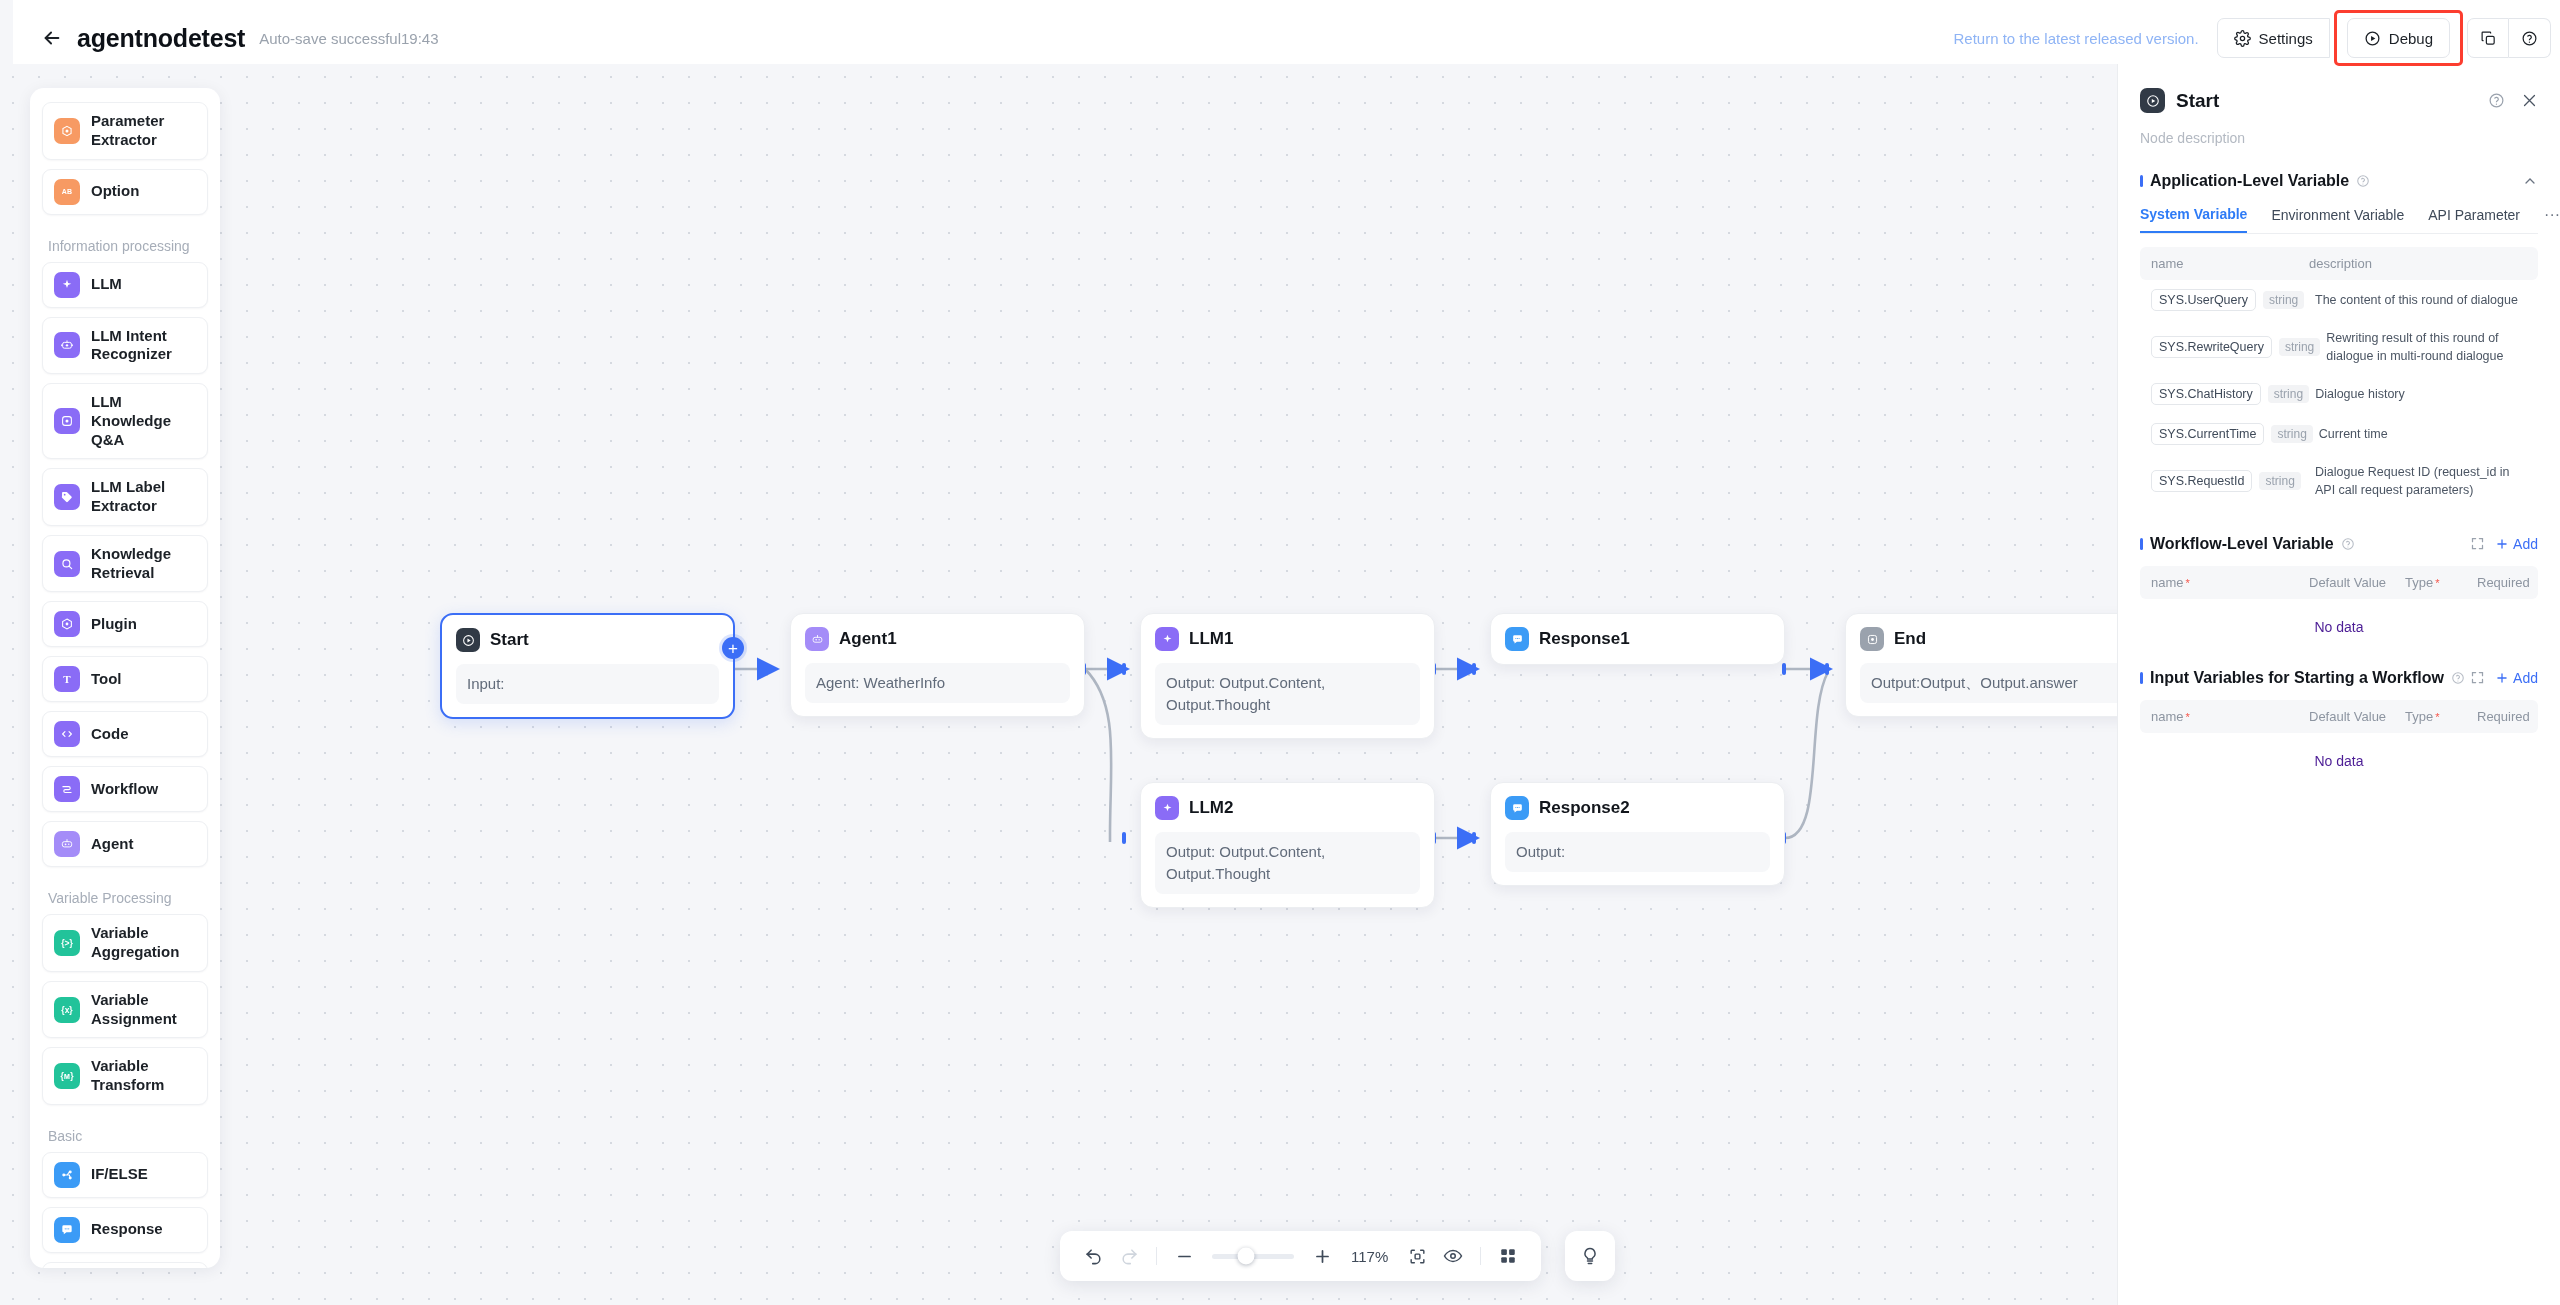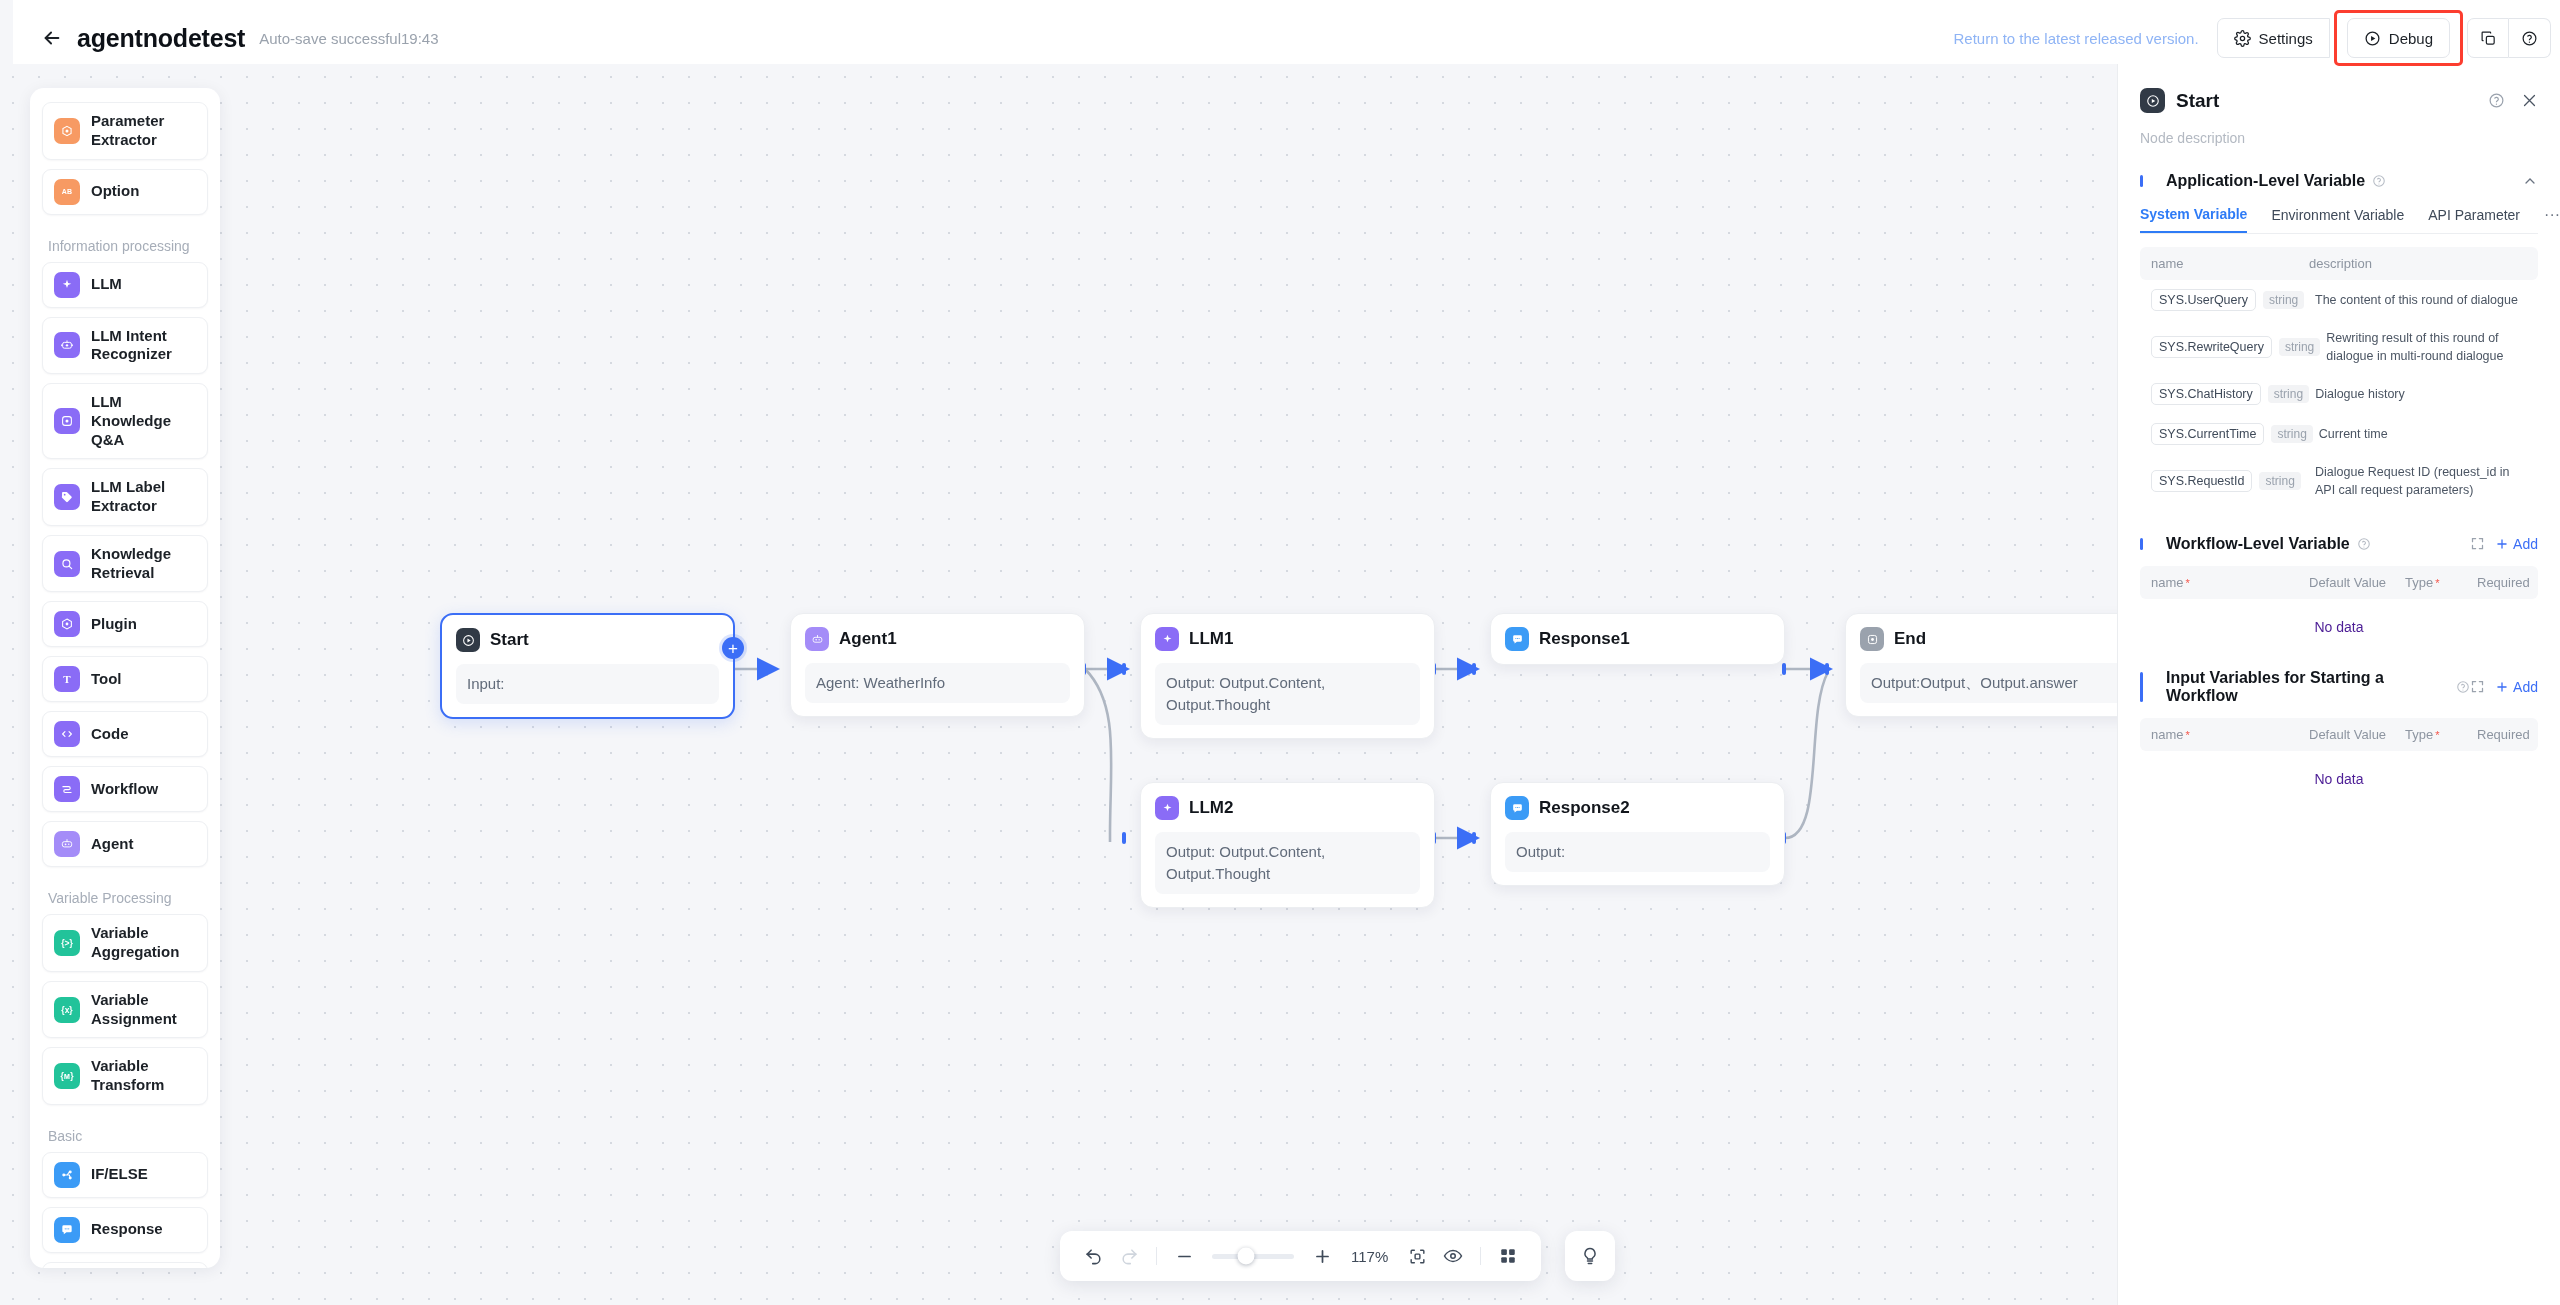--- a/index.html
+++ b/index.html
@@ -142,21 +142,21 @@
   .panel-head { display: flex; align-items: center; }
   .panel-ico {
     width: 25px; height: 25px; border-radius: 7px; background: #313a46;
     display: flex; align-items: center; justify-content: center; color: #fff;
   }
   .panel-title { font-size: 19px; font-weight: 700; color: #12161c; margin-left: 11px; }
   .panel-head-actions { margin-left: auto; display: flex; align-items: center; gap: 16px; color: #9aa2ad; }
   .node-desc { font-size: 14px; color: #b3b9c2; margin-top: 17px; }
   .sec-head {
     display: flex; align-items: center; margin-top: 26px; position: relative;
-    padding-left: 26px;
+    padding-left: 10px;
   }
   .sec-head:before {
     content: ""; position: absolute; left: 0; top: 3px; bottom: 3px;
     width: 3px; background: #3b6ef6; border-radius: 2px;
   }
   .sec-title { font-size: 16px; font-weight: 700; color: #12161c; }
   .sec-help { margin-left: 7px; color: #b6bcc5; display: flex; align-items: center; }
   .sec-actions { margin-left: auto; display: flex; align-items: center; gap: 10px; }
   .add-link {
     display: flex; align-items: center; gap: 4px; color: #3b6ef6;

